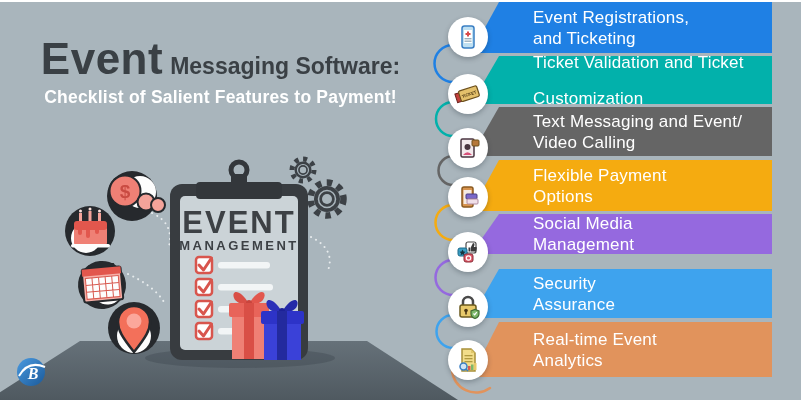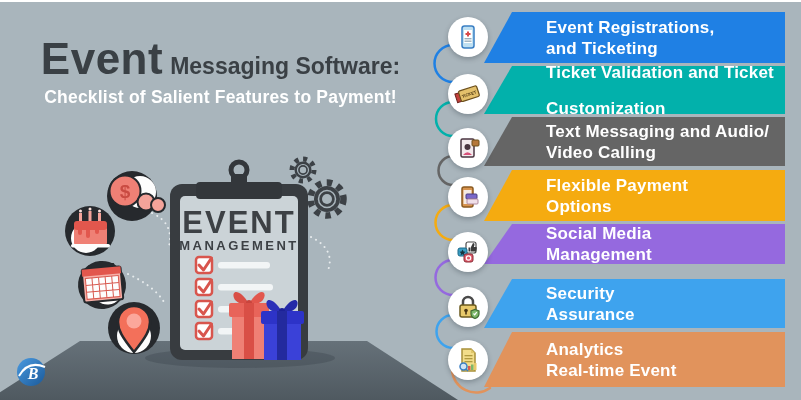--- a/index.html
+++ b/index.html
@@ -11,25 +11,25 @@
 
   
   .title-block{position:absolute;left:18px;top:34px;width:405px;text-align:center;}
   .title-line1{white-space:nowrap;color:#3a4045;}
   .title-emphasis{font-size:44px;font-weight:bold;letter-spacing:0.5px;}
   .title-rest{font-size:23px;font-weight:bold;margin-left:7px;}
   .title-sub{margin-top:3px;font-size:17.5px;font-weight:bold;color:#fdfefe;letter-spacing:0.2px;}
 
   
   .ribbon{
-    position:absolute;left:484px;width:301px;
+    position:absolute;left:471px;width:301px;
     clip-path:polygon(28px 0,100% 0,100% 100%,0 100%);
     display:flex;flex-direction:column;justify-content:center;
     padding-left:62px;box-sizing:border-box;
-    color:#ffffff;font-size:17px;font-weight:bold;line-height:21px;letter-spacing:0.2px;margin-top:10px;
+    color:#ffffff;font-size:17px;font-weight:normal;line-height:21px;letter-spacing:0.2px;
   }
   .r1{top:2px;height:51px;}  .r2{top:56px;height:48px;gap:15px;}
   .r3{top:107px;height:49px;}.r4{top:160px;height:51px;}
   .r5{top:214px;height:40px;}.r6{top:269px;height:49px;}
   .r7{top:322px;height:55px;}
 
   
   .fcircle{
     position:absolute;left:448px;width:40px;height:40px;border-radius:50%;
     background:#ffffff;box-shadow:0 2px 5px rgba(30,40,50,.3);
@@ -193,38 +193,38 @@
 
   <div class="ribbon r1" style="background: rgb(31, 128, 228);">
     <div>Event Registrations,</div>
     <div>and Ticketing</div>
   </div>
   <div class="ribbon r2" style="background: rgb(2, 177, 171);">
     <div>Ticket Validation and Ticket</div>
     <div>Customization</div>
   </div>
   <div class="ribbon r3" style="background: rgb(101, 101, 101);">
-    <div>Text Messaging and Audio/</div>
+    <div>Text Messaging and Event/</div>
     <div>Video Calling</div>
   </div>
   <div class="ribbon r4" style="background: rgb(245, 171, 16);">
     <div>Flexible Payment</div>
     <div>Options</div>
   </div>
   <div class="ribbon r5" style="background: rgb(149, 105, 223);">
     <div>Social Media</div>
     <div>Management</div>
   </div>
   <div class="ribbon r6" style="background: rgb(62, 163, 238);">
     <div>Security</div>
     <div>Assurance</div>
   </div>
   <div class="ribbon r7" style="background: rgb(225, 147, 92);">
+    <div>Real-time Event</div>
     <div>Analytics</div>
-    <div>Real-time Event</div>
   </div>
 
   <svg id="arcs" width="801" height="400" viewBox="0 0 801 400">
     <g fill="none" stroke-width="2.5" stroke-linecap="round">
       <path d="M453 45 A18.5 18.5 0 0 0 453 82" stroke="#1f80e4"></path>
       <path d="M453 102 A17 17 0 0 0 453 136" stroke="#02b1ab"></path>
       <path d="M453 156 A14.5 14.5 0 0 0 453 185" stroke="#656565"></path>
       <path d="M453 205 A17.5 17.5 0 0 0 453 240" stroke="#f5ab10"></path>
       <path d="M453 260 A17.5 17.5 0 0 0 453 295" stroke="#9569df"></path>
       <path d="M453 315 A16.5 16.5 0 0 0 453 348" stroke="#3ea3ee"></path>

